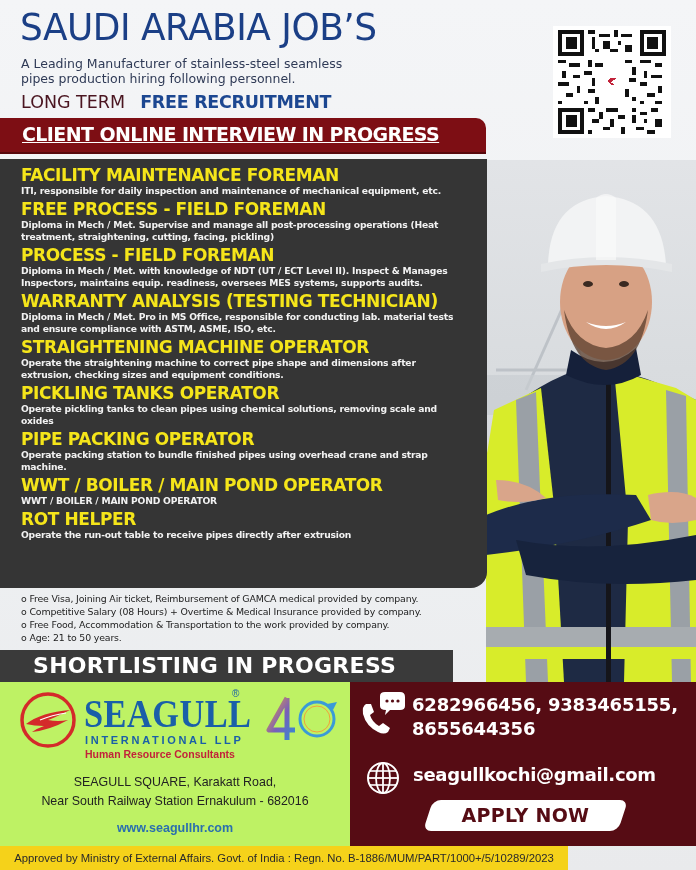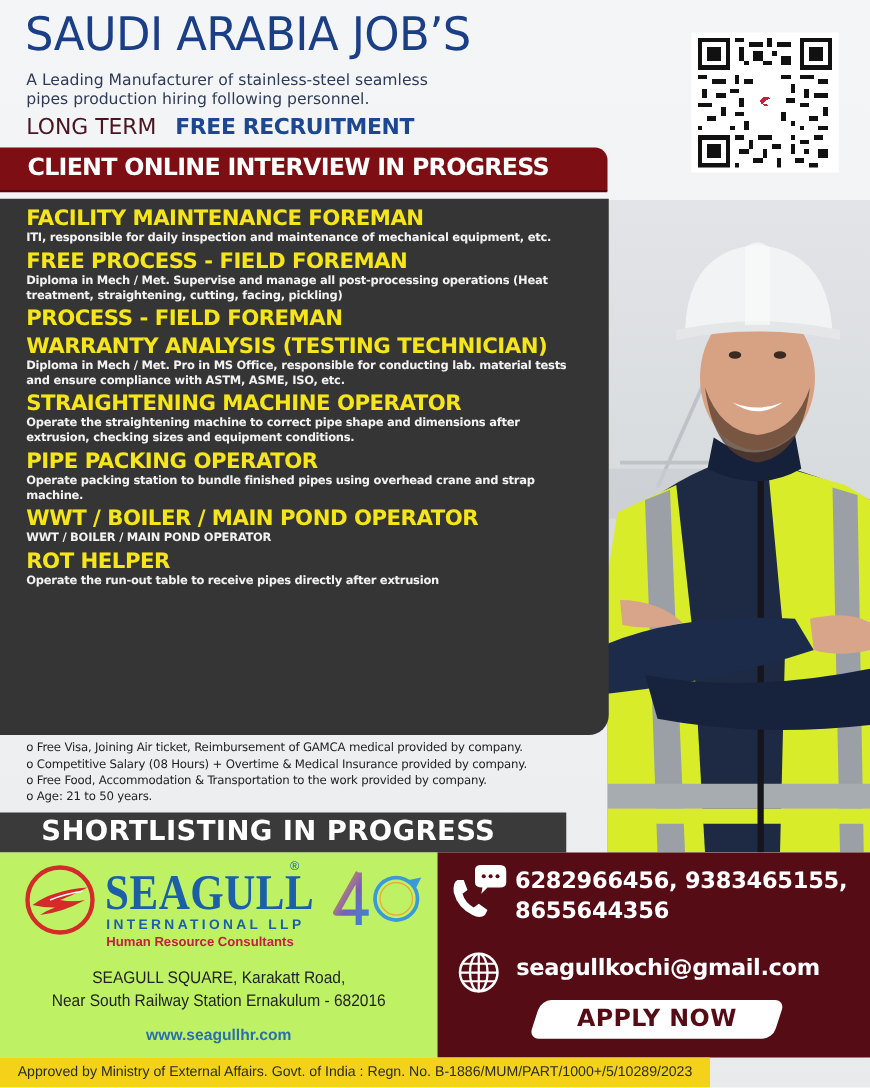--- a/index.html
+++ b/index.html
@@ -35,20 +35,21 @@
   .interview-bar {
     position: absolute; left: 0; top: 118px; width: 486px; height: 36px;
     background: #7d0e14; border-radius: 0 10px 0 0;
     border-bottom: 2px solid #57080c;
   }
   .interview-bar span {
     position: absolute; left: 22px; top: 5px;
     font-family: "DejaVu Sans", sans-serif;
     font-weight: 900; font-size: 19px; letter-spacing: -0.6px; color: #ffffff;
     white-space: nowrap;
+    text-decoration: underline;
   }
 
   
   .qr {
     position: absolute; left: 553px; top: 26px; width: 118px; height: 112px;
     background: #fff; padding: 4px;
     display: flex; align-items: center; justify-content: center;
   }
 
   
@@ -320,28 +321,33 @@
   <div class="job">
     <span class="job-title">FACILITY MAINTENANCE FOREMAN</span>
     <span class="job-desc">ITI, responsible for daily inspection and maintenance of mechanical equipment, etc.</span>
   </div>
   <div class="job">
     <span class="job-title">FREE PROCESS - FIELD FOREMAN</span>
     <span class="job-desc">Diploma in Mech / Met. Supervise and manage all post-processing operations (Heat treatment, straightening, cutting, facing, pickling)</span>
   </div>
   <div class="job">
     <span class="job-title">PROCESS - FIELD FOREMAN</span>
+    <span class="job-desc">Diploma in Mech / Met. with knowledge of NDT (UT / ECT Level II). Inspect &amp; Manages Inspectors, maintains equip. readiness, oversees MES systems, supports audits.</span>
   </div>
   <div class="job">
     <span class="job-title">WARRANTY ANALYSIS (TESTING TECHNICIAN)</span>
     <span class="job-desc">Diploma in Mech / Met. Pro in MS Office, responsible for conducting lab. material tests and ensure compliance with ASTM, ASME, ISO, etc.</span>
   </div>
   <div class="job">
     <span class="job-title">STRAIGHTENING MACHINE OPERATOR</span>
     <span class="job-desc">Operate the straightening machine to correct pipe shape and dimensions after extrusion, checking sizes and equipment conditions.</span>
+  </div>
+  <div class="job">
+    <span class="job-title">PICKLING TANKS OPERATOR</span>
+    <span class="job-desc">Operate pickling tanks to clean pipes using chemical solutions, removing scale and oxides</span>
   </div>
   <div class="job">
     <span class="job-title">PIPE PACKING OPERATOR</span>
     <span class="job-desc">Operate packing station to bundle finished pipes using overhead crane and strap machine.</span>
   </div>
   <div class="job">
     <span class="job-title">WWT / BOILER / MAIN POND OPERATOR</span>
     <span class="job-desc">WWT / BOILER / MAIN POND OPERATOR</span>
   </div>
   <div class="job">

